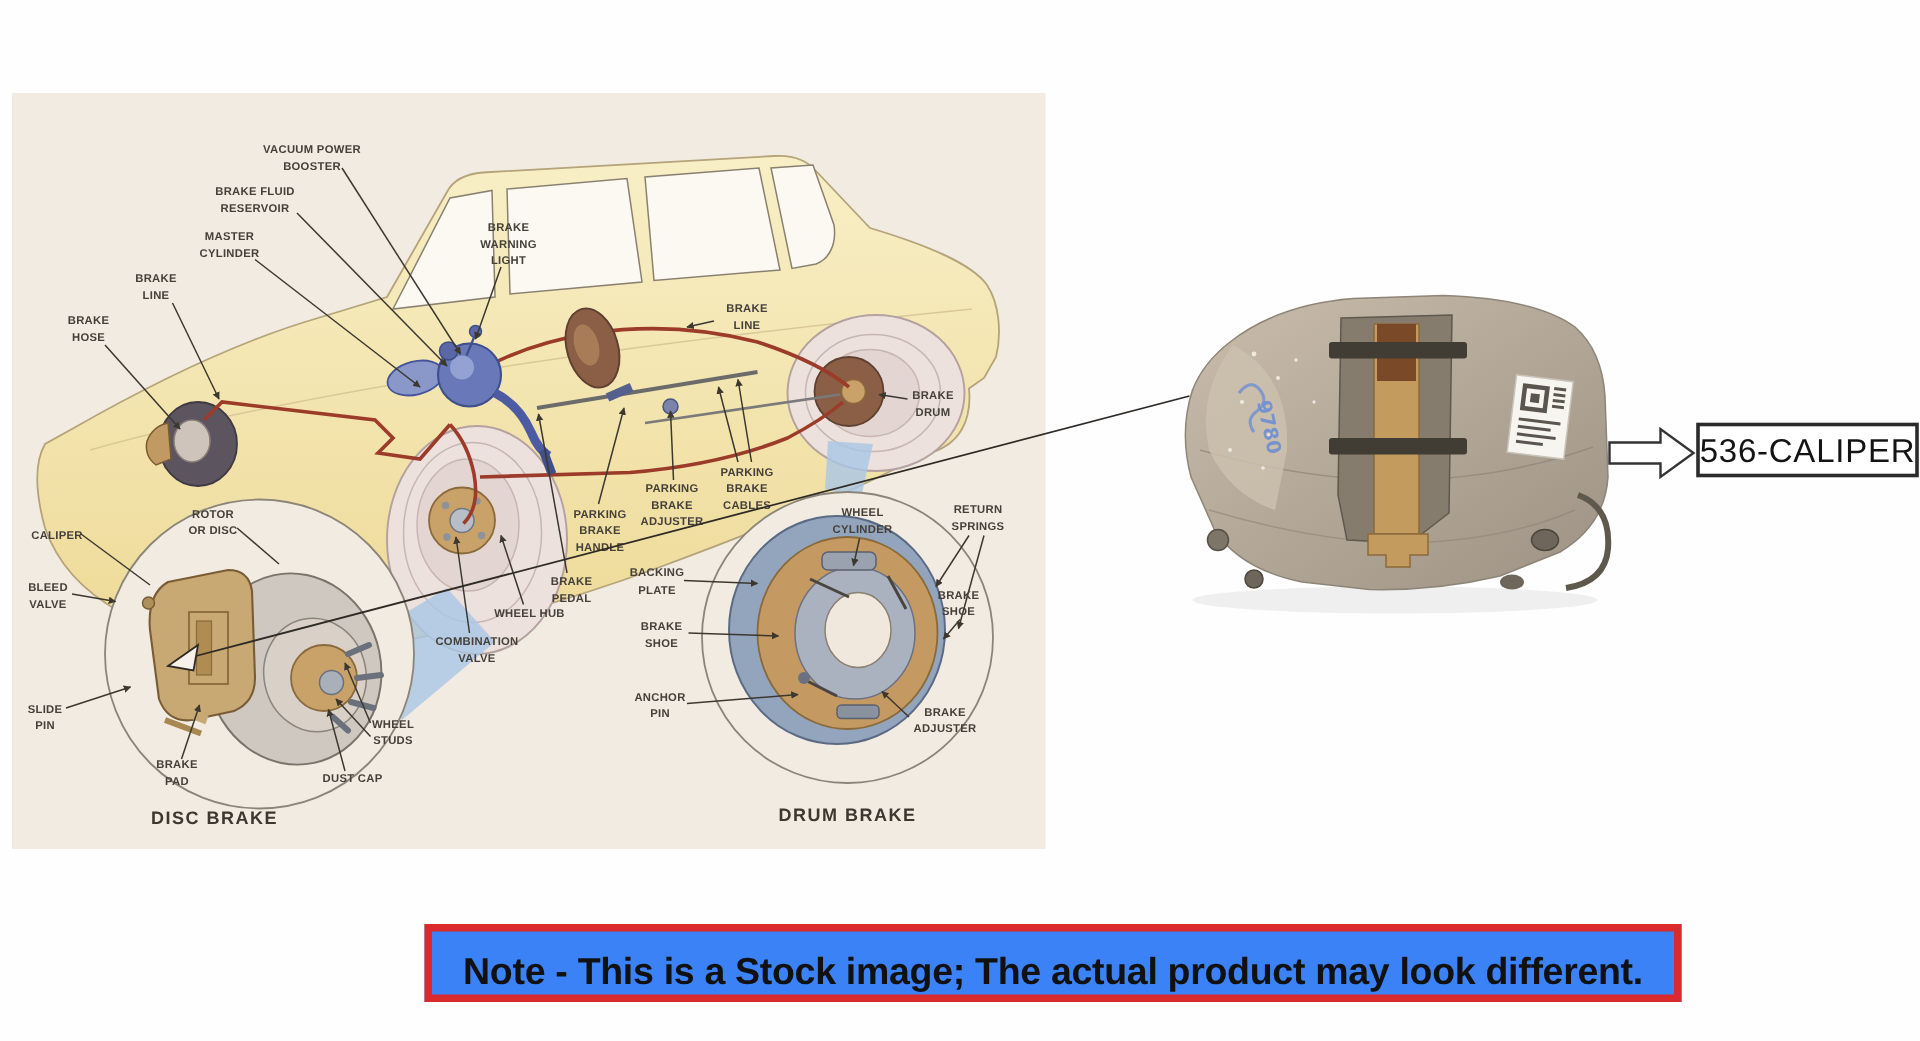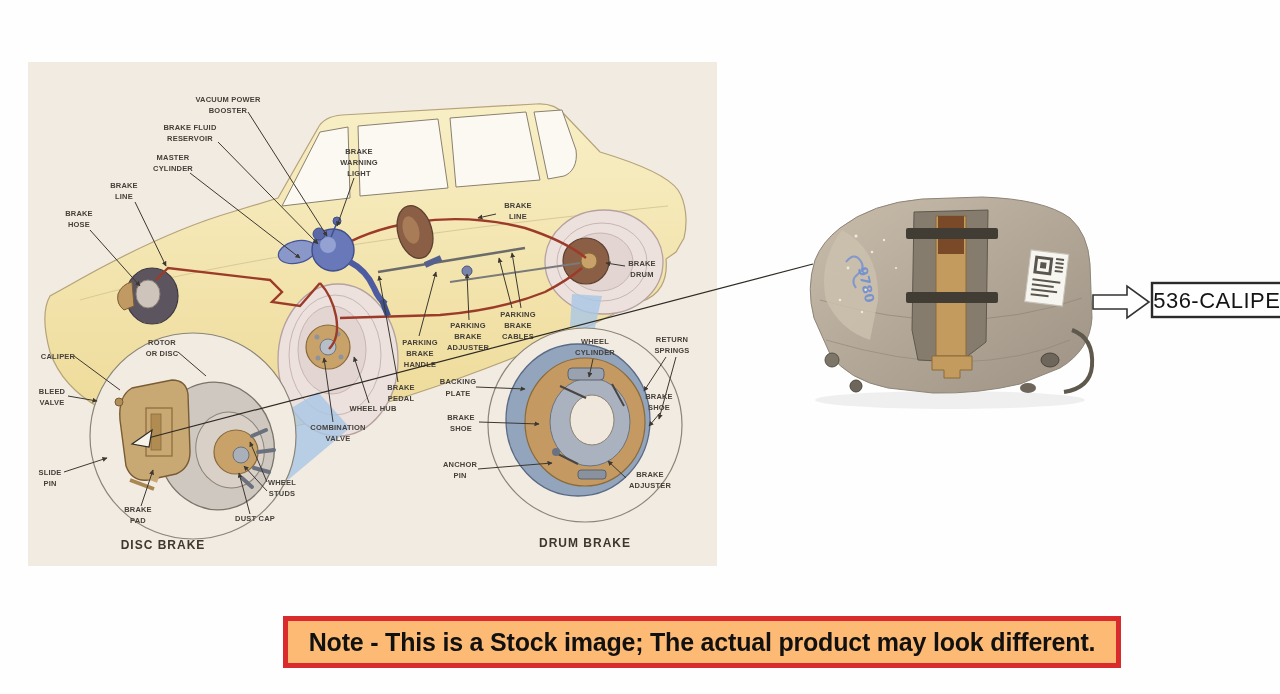--- a/index.html
+++ b/index.html
@@ -1,29 +1,29 @@
 <!DOCTYPE html>
 <html><head>
 <meta charset="utf-8">
 <style>
   html,body{margin:0;padding:0;}
   body{
     width:1280px;height:694px;position:relative;overflow:hidden;
     background:#fefefe;font-family:"Liberation Sans",sans-serif;
   }
-  .stage{position:absolute;inset:0;padding-left:20px;}
+  .stage{position:absolute;inset:0;}
   svg text{user-select:none;}
   .lbl{font:700 7.5px "Liberation Sans",sans-serif;fill:#45403a;letter-spacing:.2px;}
   .lbl-title{font:700 12px "Liberation Sans",sans-serif;fill:#3c372f;letter-spacing:1px;}
   .part-label-text{font:400 22px "Liberation Sans",sans-serif;fill:#141414;letter-spacing:.5px;}
   .hand{font:700 13px "DejaVu Sans",sans-serif;fill:#6f8fd2;opacity:.9;}
   #note-box{
     position:absolute;left:283px;top:616px;width:828px;height:42px;
-    border:5px solid #d92b2b;background:#fdba74;
-    display:flex;align-items:center;justify-content:center;
+    border:5px solid #d92b2b;background:#3b82f6;
+    display:flex;align-items:flex-end;justify-content:center;
   }
   #note-text{
     font-weight:700;font-size:25px;color:#111;letter-spacing:-0.2px;white-space:nowrap;
   }
 </style>
 </head>
 <body>
 
 <div class="stage">
 <svg width="1280" height="694" viewBox="0 0 1280 694">

